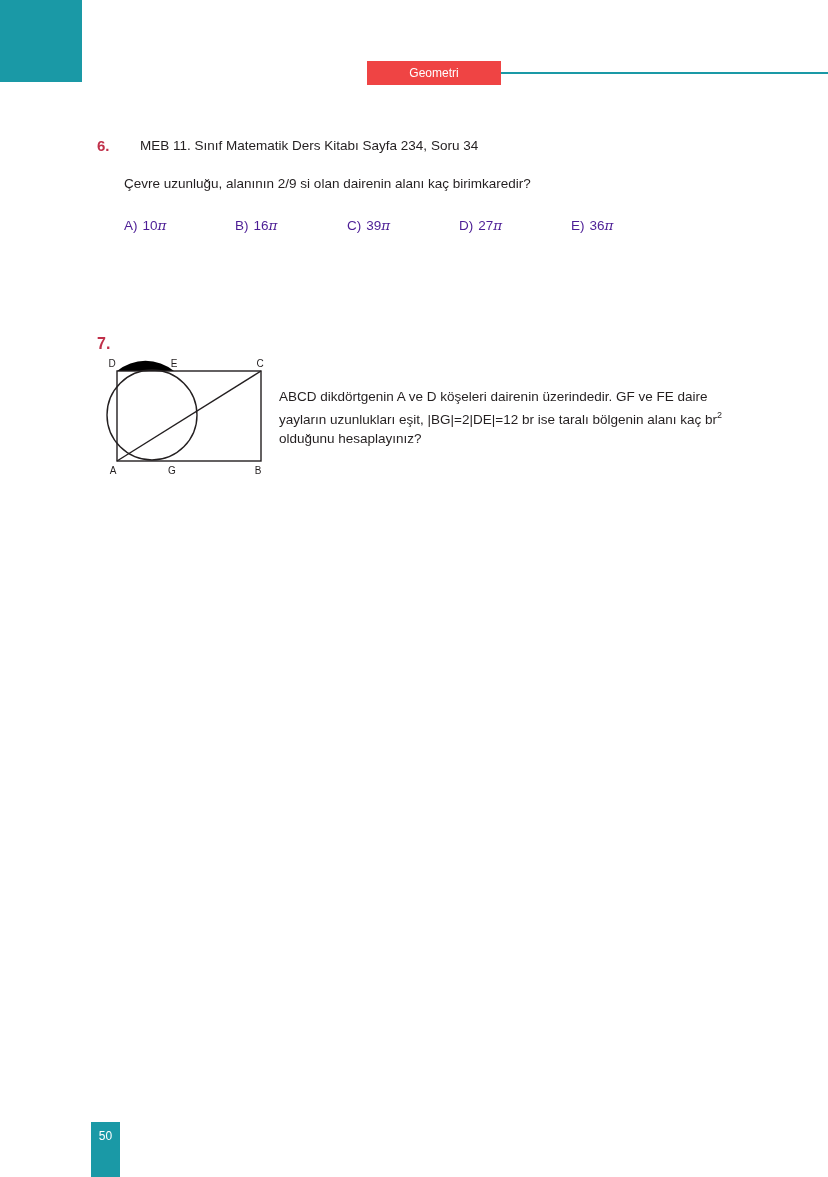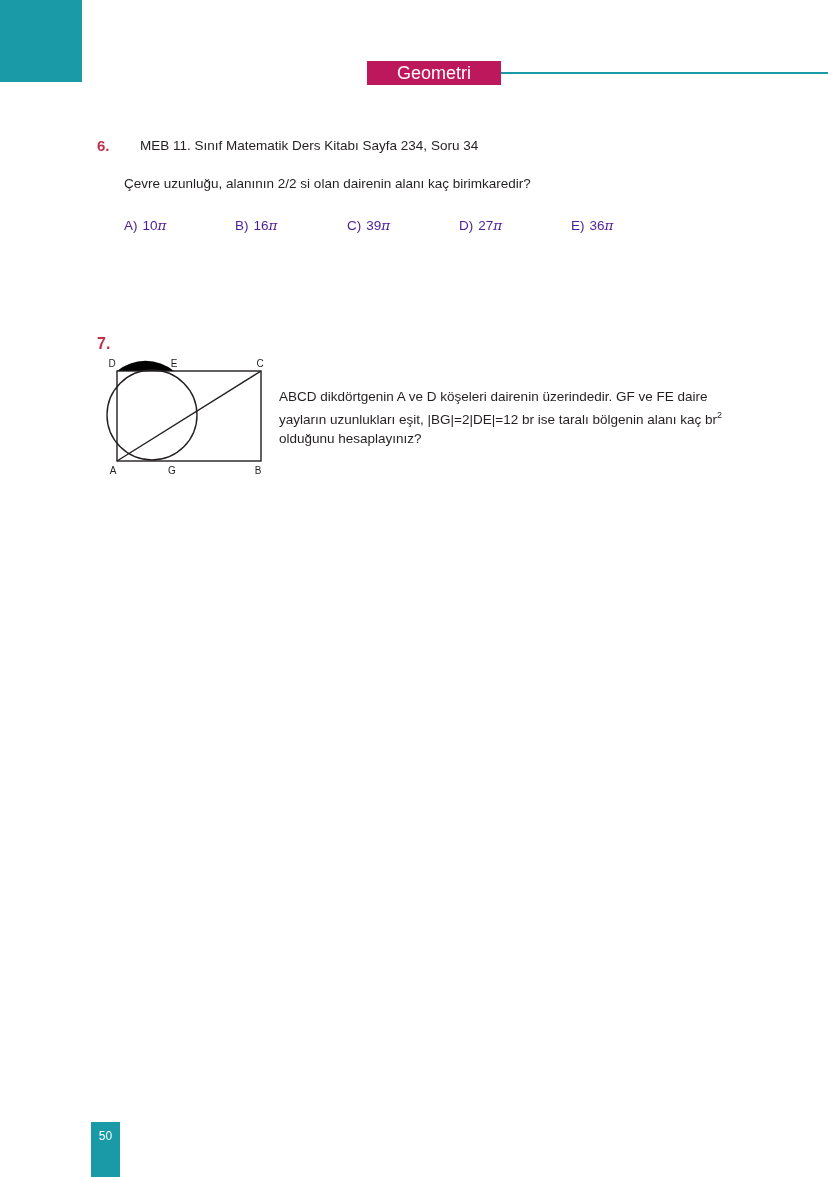--- a/index.html
+++ b/index.html
@@ -48,23 +48,23 @@
   .header-title .t-bold {
     font-weight: bold;
     letter-spacing: 0.2px;
   }
   .badge {
     position: absolute;
     left: 367px;
     top: 61px;
     width: 134px;
     height: 24px;
-    background: #be185d;
+    background: #ef4444;
     color: #ffffff;
-    font-size: 18px;
+    font-size: 12px;
     line-height: 24px;
     text-align: center;
     font-weight: 400;
   }
   .header-rule {
     position: absolute;
     left: 501px;
     top: 72px;
     width: 327px;
     height: 1.5px;
@@ -151,21 +151,21 @@
 
 <div class="header">
   <div class="badge">Geometri</div>
   <div class="header-rule"></div>
 </div>
 
 <div class="q-num" style="left:97px; top:136px;">6.</div>
 
 <div class="q-line" style="left:140px; top:136px;">MEB 11. Sınıf Matematik Ders Kitabı Sayfa 234, Soru 34</div>
 
-<div class="q-line" style="left:124px; top:174px;">Çevre uzunluğu, alanının 2/2 si olan dairenin alanı kaç birimkaredir?</div>
+<div class="q-line" style="left:124px; top:174px;">Çevre uzunluğu, alanının 2/9 si olan dairenin alanı kaç birimkaredir?</div>
 
 <div class="options">
   <div class="option" style="left:0px;">
     <span class="opt-letter">A)</span><span class="opt-val">10</span><span class="pi">π</span>
   </div>
   <div class="option" style="left:111px;">
     <span class="opt-letter">B)</span><span class="opt-val">16</span><span class="pi">π</span>
   </div>
   <div class="option" style="left:223px;">
     <span class="opt-letter">C)</span><span class="opt-val">39</span><span class="pi">π</span>

